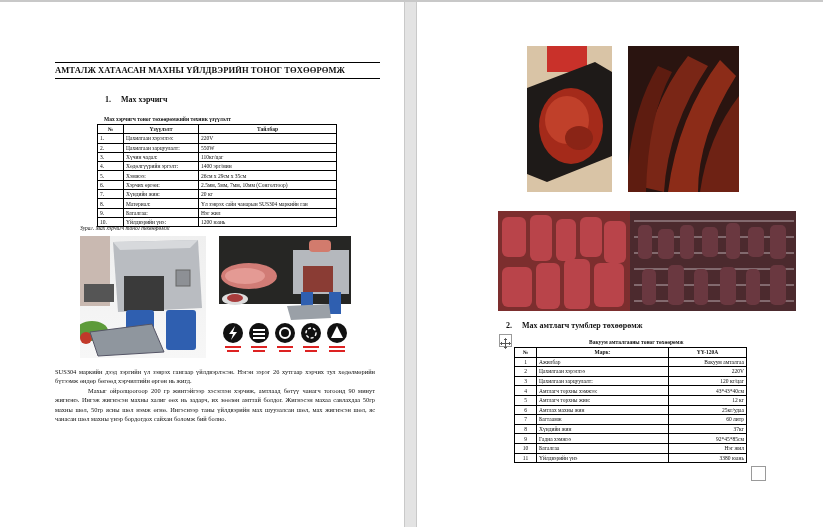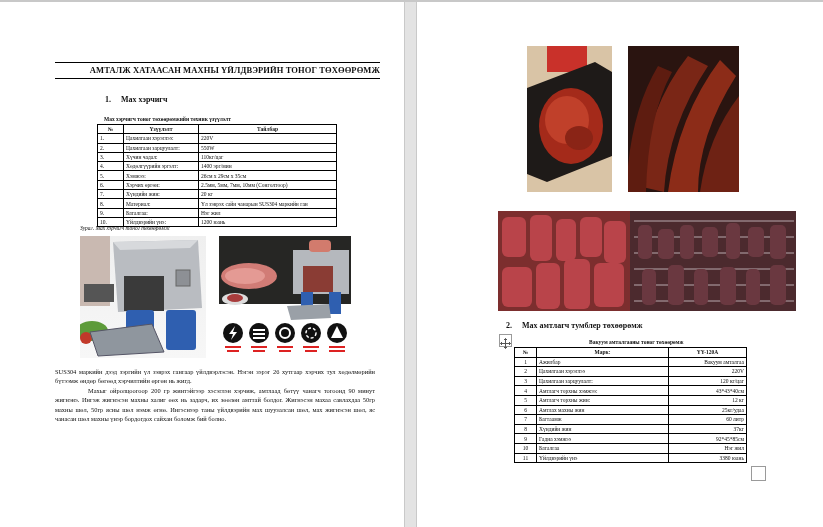--- a/index.html
+++ b/index.html
@@ -8,21 +8,21 @@
 
   .top-rule { position: absolute; left: 0; top: 0; width: 823px; height: 2px; background: #c8c8c8; }
 
   .page { position: absolute; top: 2px; height: 525px; background: #fff; overflow: hidden; }
   .page-left  { left: 0; width: 405px; border-right: 1px solid #c9c9c9; }
   .page-right { left: 416px; width: 407px; border-left: 1px solid #c9c9c9; }
 
   .doc-title {
     position: absolute; left: 55px; top: 62px; width: 325px;
     border-top: 1px solid #000; border-bottom: 1px solid #000;
-    font-weight: bold; font-size: 8.5px; text-align: right; padding: 2px 0 3px;
+    font-weight: bold; font-size: 8.5px; text-align: left; padding: 2px 0 3px;
     letter-spacing: 0.1px;
   }
 
   .heading { position: absolute; font-weight: bold; font-size: 8px; margin-left: 37px; }
   .heading .num { display: inline-block; width: 16px; }
 
   .tbl-caption { position: absolute; font-weight: bold; font-size: 5.5px; white-space: nowrap; }
 
   table.spec { position: absolute; border-collapse: collapse; font-size: 5.5px; }
   table.spec th, table.spec td { border: 1px solid #000; padding: 0 2px; height: 9.3px; line-height: 8px; white-space: nowrap; }

